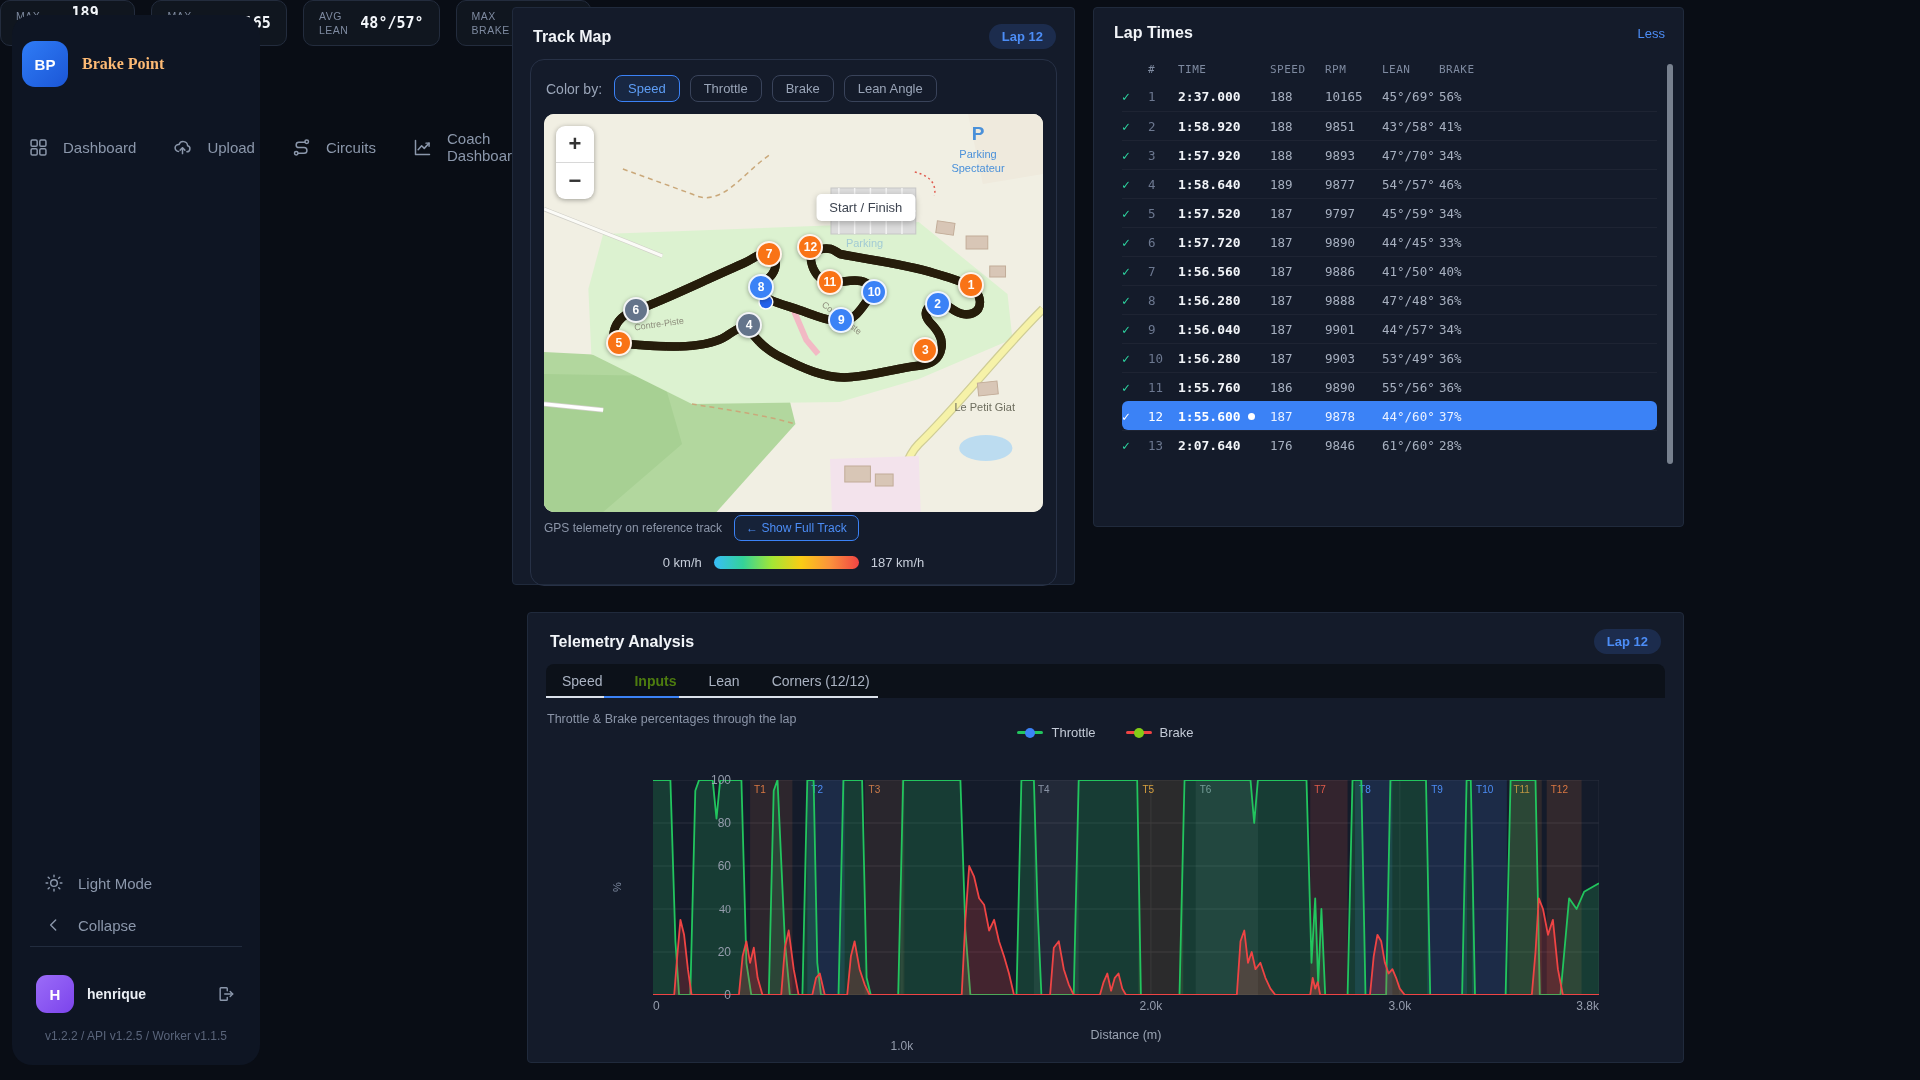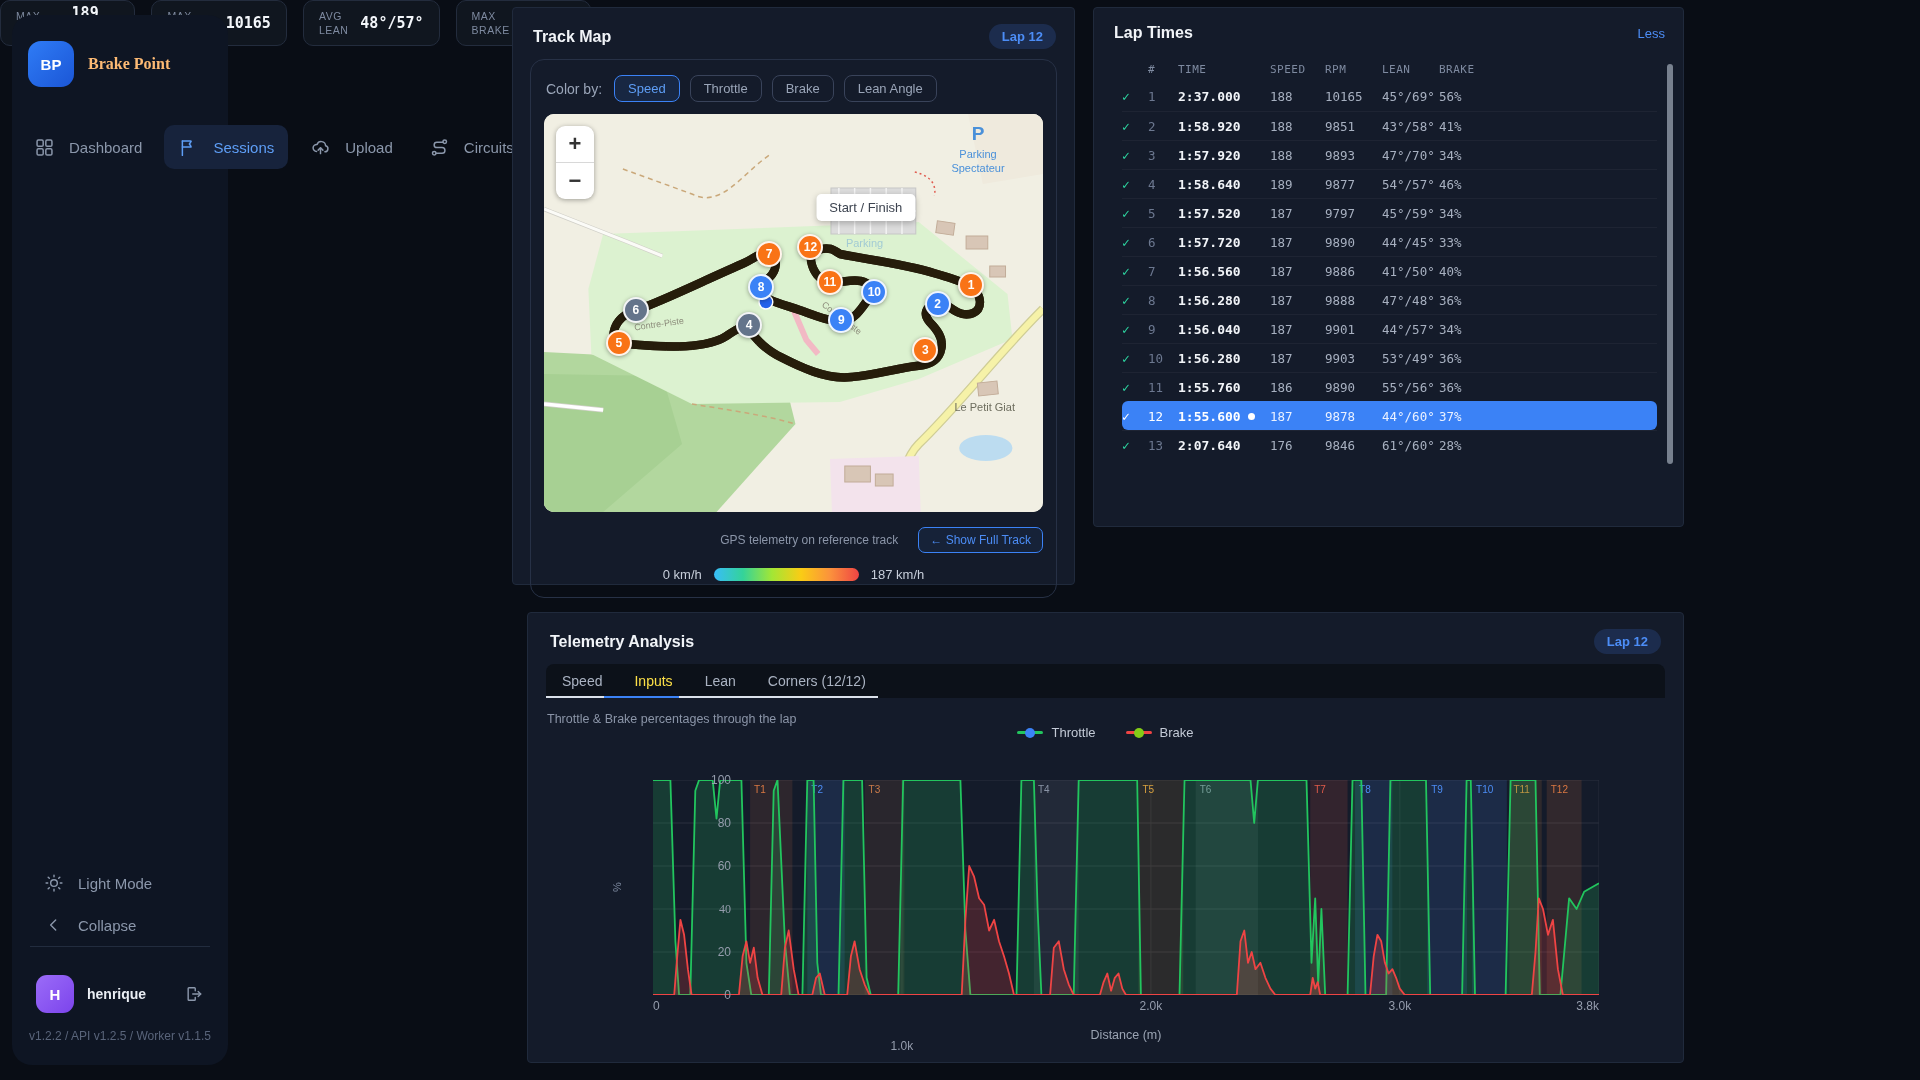--- a/index.html
+++ b/index.html
@@ -1,22 +1,22 @@
 <!DOCTYPE html>
 <html><head>
 <meta charset="utf-8">
 <style>
   * { margin:0; padding:0; box-sizing:border-box; }
   html,body { width:1920px; height:1080px; background:#090d15; overflow:hidden;
     font-family:"Liberation Sans", sans-serif; color:#e5e9f0; }
   .mono { font-family:"DejaVu Sans Mono", monospace; }
 
   
-  .sidebar { position:absolute; left:12px; top:15px; width:216px; height:1050px;
-    background:#0e1523; border-radius:20px; padding:26px 8px; }
+  .sidebar { position:absolute; left:12px; top:15px; width:248px; height:1050px;
+    background:#0e1523; border-radius:20px; padding:26px 2px; }
   .logo-row { display:flex; align-items:center; gap:14px; padding-left:8px; }
   .logo-badge { width:46px; height:46px; border-radius:13px;
     background:linear-gradient(135deg,#2f7cf6,#1b56d6); display:flex; align-items:center;
     justify-content:center; font-weight:bold; font-size:15px; color:#fff; }
   .app-name { font-size:16px; font-weight:bold; color:#fdba74;font-family:Liberation Serif, serif; }
   .nav { margin-top:38px; display:flex; flex-direction:row; gap:8px; }
   .nav-item { display:flex; align-items:center; gap:14px; height:44px; padding:0 14px;
     border-radius:10px; color:#8b97ab; font-size:15px; cursor:pointer; }
   .nav-item svg { width:21px; height:21px; stroke:currentColor; fill:none;
     stroke-width:1.7; stroke-linecap:round; stroke-linejoin:round; flex:none; }
@@ -82,21 +82,21 @@
   .map-label-parking .p-big { font-size:19px; font-weight:bold; }
   .map-p-faded { position:absolute; left:64.5%; top:23%; color:#4a90d9; font-size:16px;
     font-weight:bold; opacity:.85; z-index:2; }
   .map-parking-faded { position:absolute; left:60.5%; top:31%; color:#4a90d9; font-size:11px;
     opacity:.4; z-index:2; }
   .map-label-place { position:absolute; right:28px; top:72%; color:#6d6d5e; font-size:11px; z-index:2; }
   .map-label-piste { position:absolute; left:18%; top:51.5%; color:#8d8d7c; font-size:9px;
     transform:rotate(-8deg); z-index:2; }
   .map-label-piste2 { position:absolute; left:55%; top:50%; color:#8d8d7c; font-size:9px;
     transform:rotate(38deg); z-index:2; }
-  .map-footer { display:flex; align-items:center; justify-content:flex-end; gap:20px; margin-top:15px; }
+  .map-footer { display:flex; align-items:center; justify-content:flex-start; gap:12px; margin-top:3px; }
   .map-note { font-size:12px; color:#8b95a8; }
   .show-track-btn { font-size:12px; color:#4c8df6; border:1px solid #3b82f6; background:rgba(59,130,246,.07);
     border-radius:7px; padding:5px 11px; cursor:pointer; }
   .speed-legend { display:flex; align-items:center; justify-content:center; gap:12px; margin-top:14px; }
   .speed-legend span { font-size:13px; color:#c7ceda; }
   .gradient-bar { width:145px; height:13px; border-radius:999px;
     background:linear-gradient(90deg,#38bdf8,#34d399,#a3e635,#facc15,#fb923c,#ef4444); }
 
   
   .lap-table { position:relative; padding:4px 26px 0 28px; }
@@ -122,21 +122,21 @@
     border-radius:10px; display:flex; align-items:center; gap:12px; padding:6px 15px; }
   .stat-label { font-size:10.5px; color:#7e8aa0; letter-spacing:.5px; max-width:56px; line-height:1.35; }
   .stat-value { font-family:"DejaVu Sans Mono", monospace; font-weight:bold; font-size:15px;
     color:#f3f6fa; line-height:1.25; }
   .stat-card:first-child .stat-value { max-width:56px; }
 
   
   .tabs-strip { position:relative; margin:6px 18px 0; height:34px; background:#0c1119;
     border-radius:8px 8px 0 0; display:flex; align-items:center; padding:0 16px; gap:32px; }
   .tab { font-size:14px; color:#aab3c2; cursor:pointer; }
-  .tab.active { color:#fde047; font-weight:normal; }
+  .tab.active { color:#4d7c0f; font-weight:bold; }
   .tab-underline-base { position:absolute; left:0; bottom:0; width:332px; height:2px;
     background:#dbe1ea; }
   .tab-underline-active { position:absolute; left:58px; bottom:0; width:75px; height:2px;
     background:#3b82f6; z-index:2; }
   .chart-subtitle { margin:14px 0 0 19px; font-size:12.5px; color:#8b95a8; }
   .chart-legend { position:absolute; left:0; right:0; top:112px; display:flex;
     justify-content:center; gap:30px; }
   .chart-legend .item { display:flex; align-items:center; gap:8px; font-size:13px; color:#c3cad6; }
   .lg-glyph { position:relative; width:26px; height:10px; display:flex; align-items:center; }
   .lg-line { width:26px; height:3px; border-radius:2px; }
@@ -161,27 +161,20 @@
   </div>
   <div class="nav">
     <div class="nav-item">
       <svg viewBox="0 0 24 24">
           <rect x="3.5" y="3.5" width="7" height="7" rx="1.5"></rect>
           <rect x="13.5" y="3.5" width="7" height="7" rx="1.5"></rect>
           <rect x="3.5" y="13.5" width="7" height="7" rx="1.5"></rect>
           <rect x="13.5" y="13.5" width="7" height="7" rx="1.5"></rect>
         </svg>
       <span>Dashboard</span>
-    </div>
-    <div class="nav-item active">
-      <svg viewBox="0 0 24 24">
-          <path d="M5 21V4.5"></path>
-          <path d="M5 4.5h9.5a.5.5 0 0 1 .4.8L13 8l1.9 2.7a.5.5 0 0 1-.4.8H5"></path>
-        </svg>
-      <span>Sessions</span>
     </div>
     <div class="nav-item">
       <svg viewBox="0 0 24 24">
           <path d="M7.5 16.5a4 4 0 1 1 .6-7.96 5 5 0 0 1 9.7 1.46 3.5 3.5 0 0 1-.8 6.9"></path>
           <path d="M12 12.5V19"></path>
           <path d="m9.3 15 2.7-2.7 2.7 2.7"></path>
         </svg>
       <span>Upload</span>
     </div>
     <div class="nav-item">

